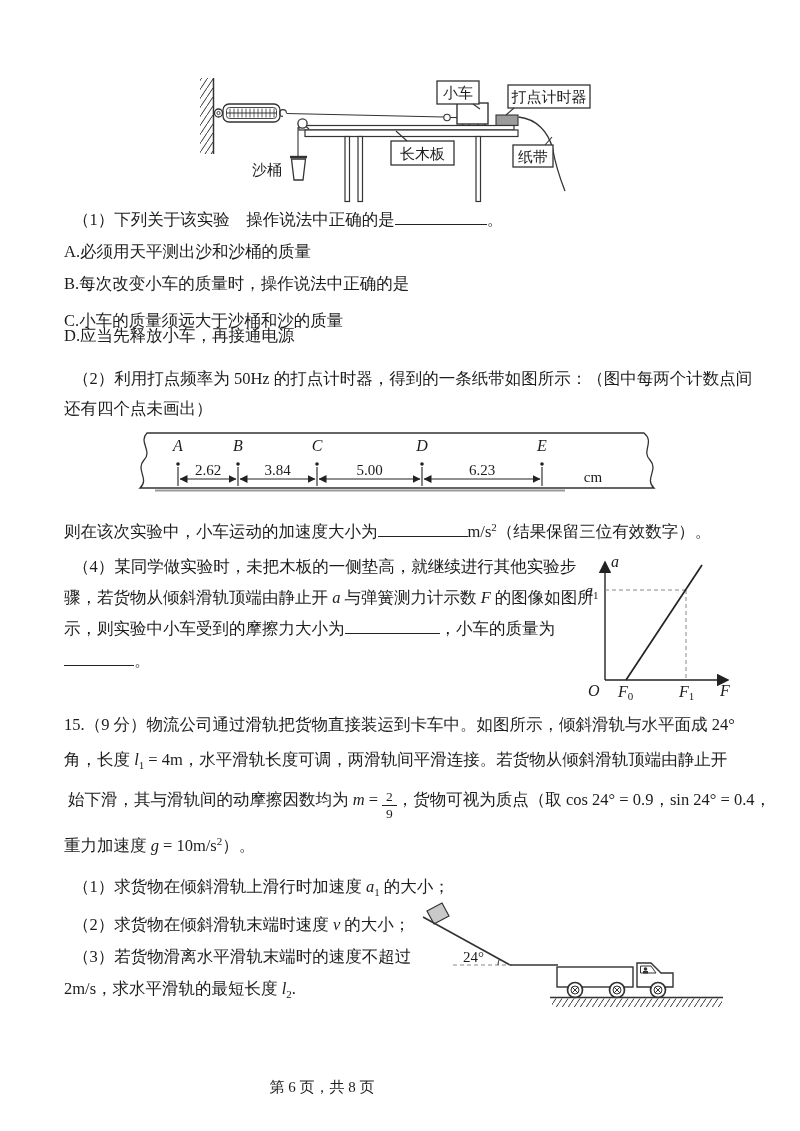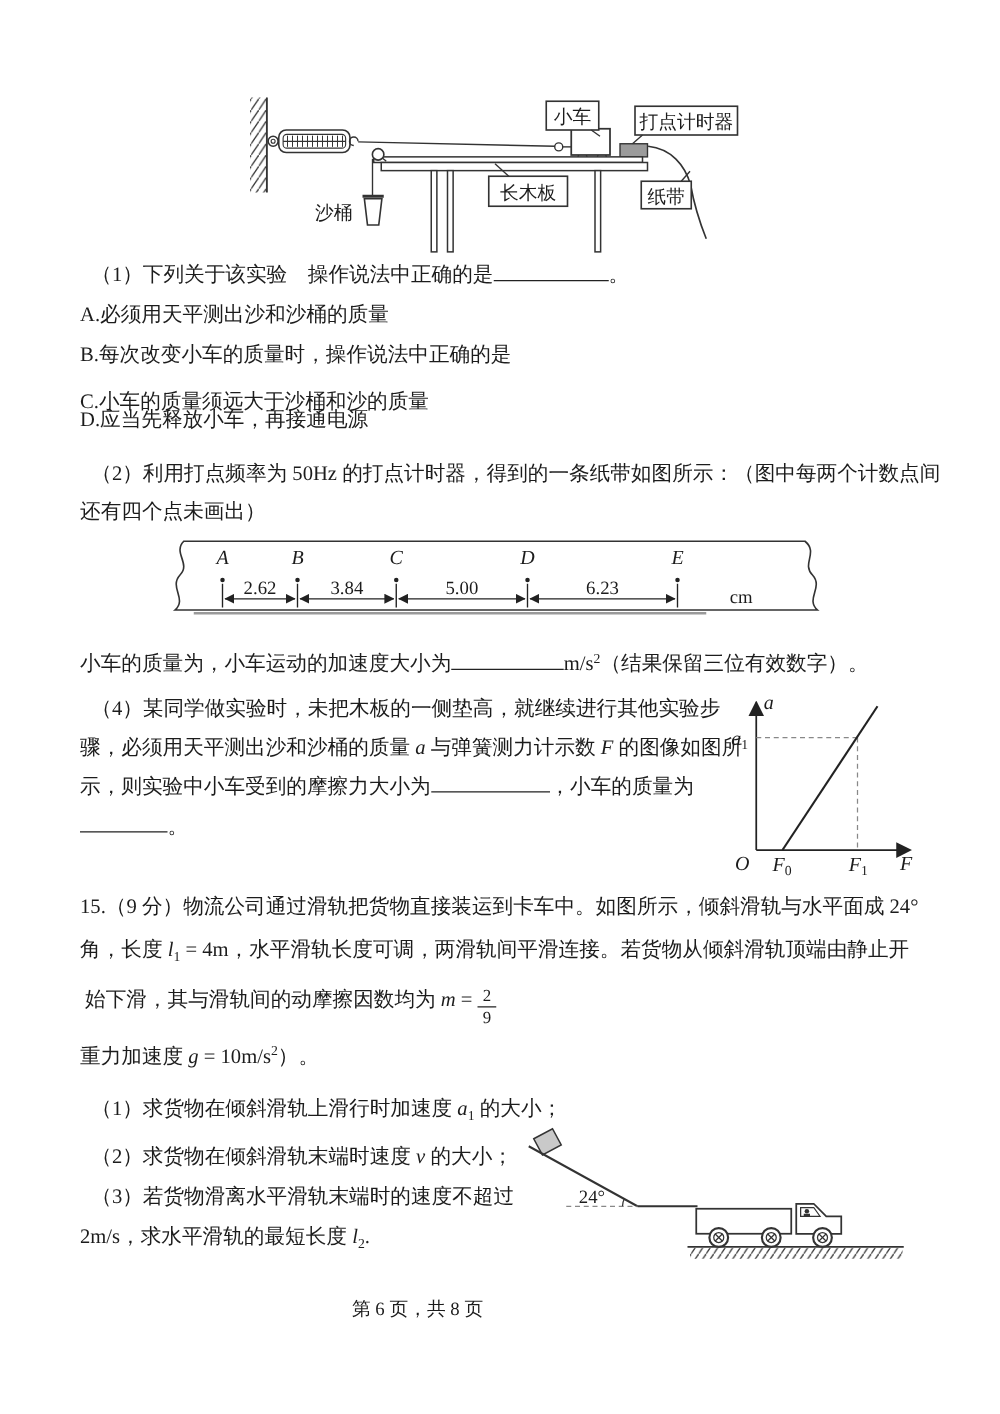--- a/index.html
+++ b/index.html
@@ -9,21 +9,21 @@
   .blank{display:inline-block;border-bottom:1.3px solid #222;height:15px;vertical-align:baseline;}
   .it{font-style:italic;}
   .sub{font-size:11px;vertical-align:-4px;}
   .sup{font-size:11px;vertical-align:6px;}
   .frac{display:inline-block;text-align:center;font-size:13.5px;line-height:1.05;vertical-align:-13px;}
   .frac span{display:block;}
   .frac .num{border-bottom:1px solid #222;padding:0 4px 1px;}
   .frac .den{padding-top:1px;}
   svg{position:absolute;overflow:visible;}
   svg text{font-family:"Liberation Serif","DejaVu Serif",serif;fill:#1c1c1c;}
-  .footer{position:absolute;left:14px;width:640px;text-align:center;font-size:15px;}
+  .footer{position:absolute;left:2px;width:640px;text-align:center;font-size:15px;margin-top:40px;}
 </style>
 </head>
 <body>
 
 <svg style="left:195px;top:70px" width="405" height="132" viewBox="0 0 405 132">
   <defs>
     <pattern id="hatchA" width="6" height="9" patternUnits="userSpaceOnUse">
       <line x1="6" y1="0" x2="0" y2="9" stroke="#333" stroke-width="1"></line>
     </pattern>
   </defs>
@@ -151,26 +151,26 @@
   <g font-size="15" text-anchor="middle">
     <text x="83" y="45">2.62</text>
     <text x="152.5" y="45">3.84</text>
     <text x="244.5" y="45">5.00</text>
     <text x="357" y="45">6.23</text>
     <text x="468" y="52">cm</text>
   </g>
 </svg>
 
 <div class="line" style="left:64px;top:517px">
-  <span>小车的质量为，小车运动的加速度大小为</span><span class="blank" style="width:90px"></span><span>m/s</span><span class="sup">2</span><span>（结果保留三位有效数字）。</span>
+  <span>则在该次实验中，小车运动的加速度大小为</span><span class="blank" style="width:90px"></span><span>m/s</span><span class="sup">2</span><span>（结果保留三位有效数字）。</span>
 </div>
 
 <div class="line" style="left:73px;top:556px">（4）某同学做实验时，未把木板的一侧垫高，就继续进行其他实验步</div>
 <div class="line" style="left:64px;top:587px">
-  <span>骤，必须用天平测出沙和沙桶的质量 </span><span class="it">a</span><span> 与弹簧测力计示数 </span><span class="it">F</span><span> 的图像如图所</span>
+  <span>骤，若货物从倾斜滑轨顶端由静止开 </span><span class="it">a</span><span> 与弹簧测力计示数 </span><span class="it">F</span><span> 的图像如图所</span>
 </div>
 <div class="line" style="left:64px;top:618px">
   <span>示，则实验中小车受到的摩擦力大小为</span><span class="blank" style="width:95px"></span><span>，小车的质量为</span>
 </div>
 <div class="line" style="left:64px;top:650px">
   <span class="blank" style="width:70px"></span><span>。</span>
 </div>
 
 <svg style="left:580px;top:550px" width="165" height="155" viewBox="0 0 165 155">
   <defs>
@@ -193,21 +193,21 @@
   <text x="5" y="46" font-size="16"><tspan font-style="italic">a</tspan><tspan font-size="11" dy="3">1</tspan></text>
   <text x="38" y="147" font-size="16"><tspan font-style="italic">F</tspan><tspan font-size="11" dy="3">0</tspan></text>
   <text x="99" y="147" font-size="16"><tspan font-style="italic">F</tspan><tspan font-size="11" dy="3">1</tspan></text>
 </svg>
 
 <div class="line" style="left:64px;top:714px">15.（9 分）物流公司通过滑轨把货物直接装运到卡车中。如图所示，倾斜滑轨与水平面成 24°</div>
 <div class="line" style="left:64px;top:749px">
   <span>角，长度 </span><span class="it">l</span><span class="sub">1</span><span> = 4m，水平滑轨长度可调，两滑轨间平滑连接。若货物从倾斜滑轨顶端由静止开</span>
 </div>
 <div class="line" style="left:68px;top:789px">
-  <span>始下滑，其与滑轨间的动摩擦因数均为 </span><span class="it">m</span><span> = </span><span class="frac"><span class="num">2</span><span class="den">9</span></span>
+  <span>始下滑，其与滑轨间的动摩擦因数均为 </span><span class="it">m</span><span> = </span><span class="frac"><span class="num">2</span><span class="den">9</span></span><span>，货物可视为质点（取 cos 24° = 0.9，sin 24° = 0.4，</span>
 </div>
 <div class="line" style="left:64px;top:831px">
   <span>重力加速度 </span><span class="it">g</span><span> = 10m/s</span><span class="sup">2</span><span>）。</span>
 </div>
 <div class="line" style="left:73px;top:876px">
   <span>（1）求货物在倾斜滑轨上滑行时加速度 </span><span class="it">a</span><span class="sub">1</span><span> 的大小；</span>
 </div>
 <div class="line" style="left:73px;top:914px">
   <span>（2）求货物在倾斜滑轨末端时速度 </span><span class="it">v</span><span> 的大小；</span>
 </div>

